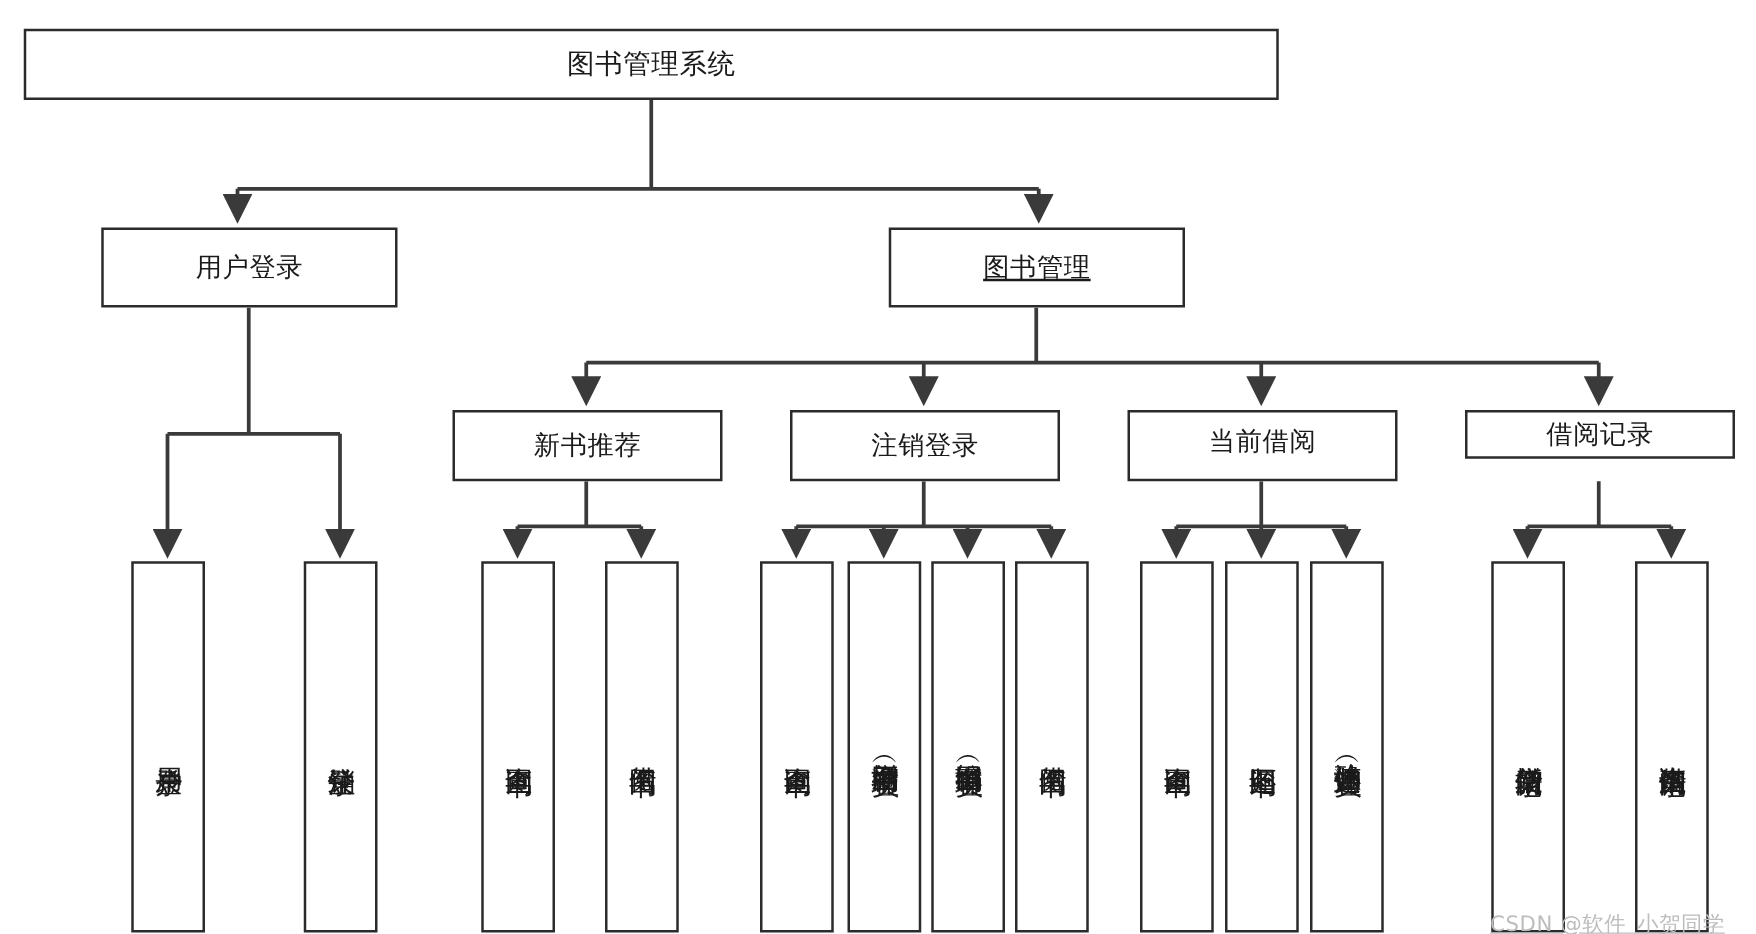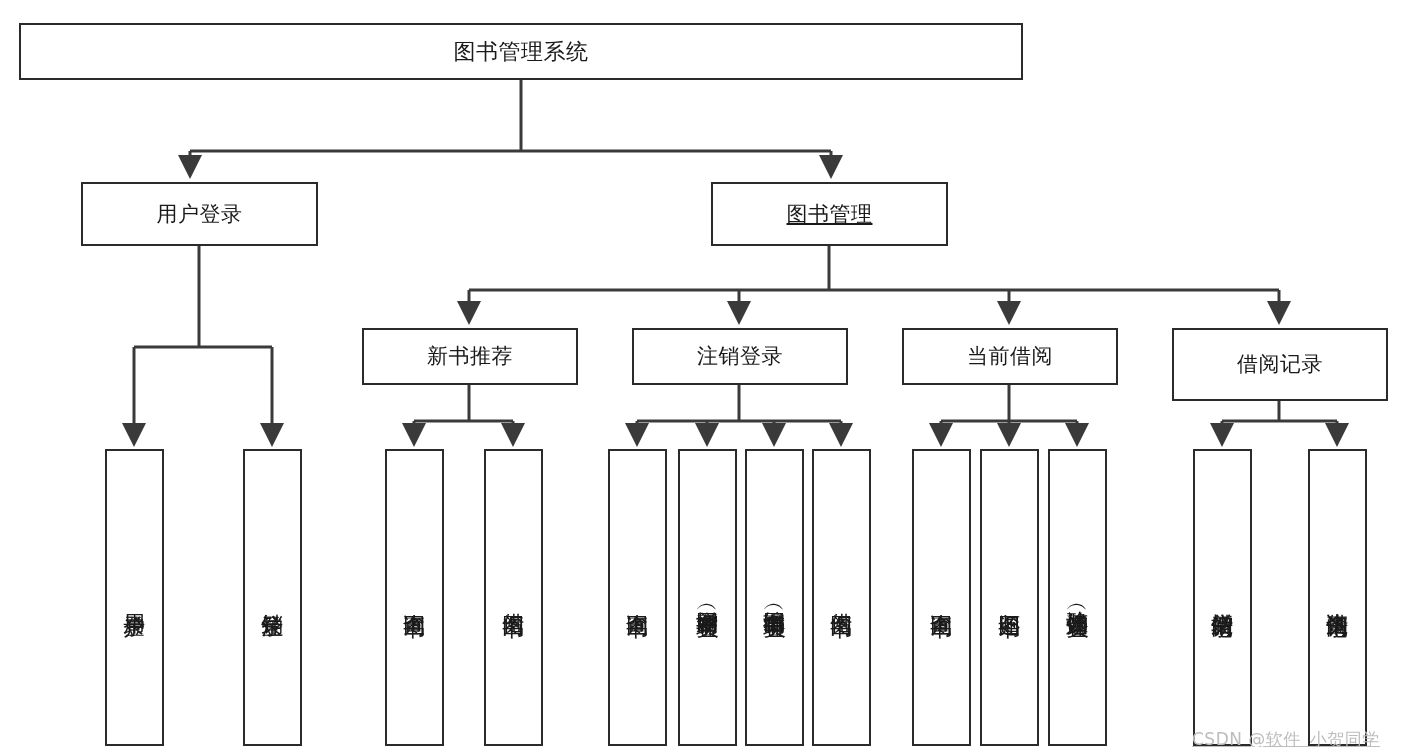--- a/index.html
+++ b/index.html
@@ -136,24 +136,24 @@
   <div class="node h-node" style="left:711px; top:170px; width:237px; height:64px;text-decoration:underline;">
     <span class="node-label">图书管理</span>
   </div>
 
   <div class="node h-node" style="left:362px; top:316px; width:216px; height:57px;">
     <span class="node-label">新书推荐</span>
   </div>
   <div class="node h-node" style="left:632px; top:316px; width:216px; height:57px;">
     <span class="node-label">注销登录</span>
   </div>
-  <div class="node h-node" style="left:902px; top:316px; width:216px; height:57px;">
+  <div class="node h-node" style="left:902px; top:316px; width:216px; height:57px;font-family:Liberation Mono, monospace;">
     <span class="node-label">当前借阅</span>
   </div>
-  <div class="node h-node" style="left:1172px; top:316px; width:216px; height:73px;">
+  <div class="node h-node" style="left:1172px; top:316px; width:216px; height:39px;">
     <span class="node-label">借阅记录</span>
   </div>
 
   <div class="node v-node" style="left:105px; top:437px; width:59px; height:297px;">
     <span class="node-label">用户登录</span>
   </div>
   <div class="node v-node" style="left:243px; top:437px; width:59px; height:297px;">
     <span class="node-label">注销登录</span>
   </div>
 

